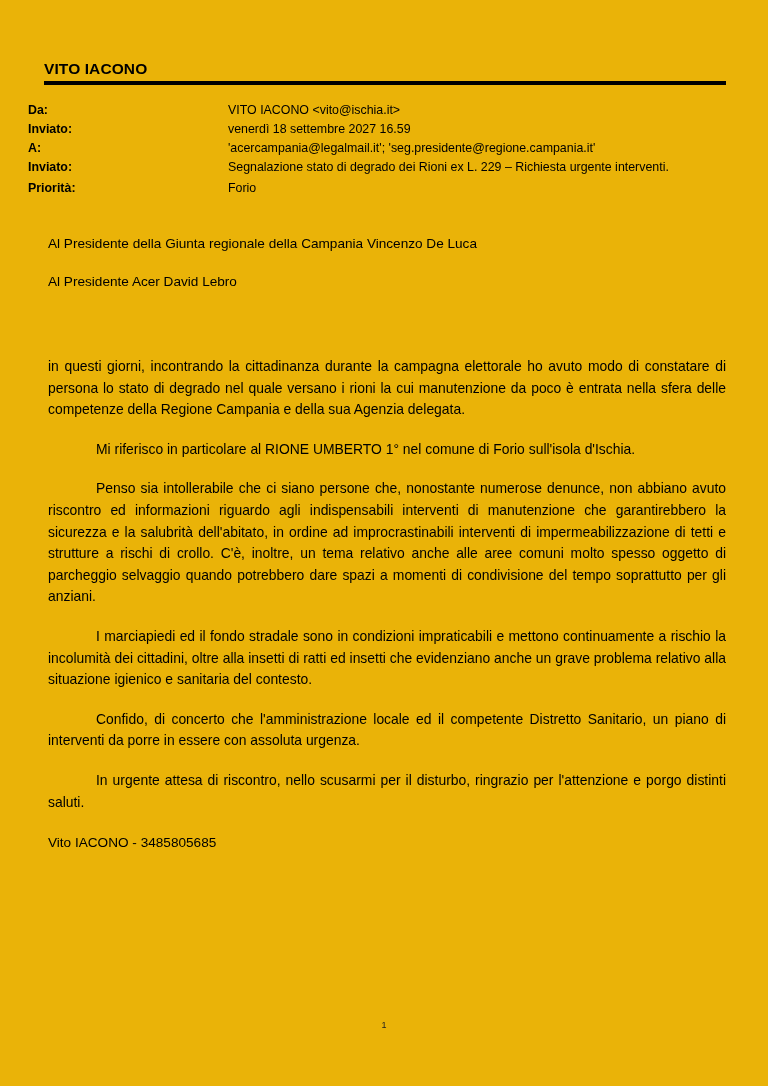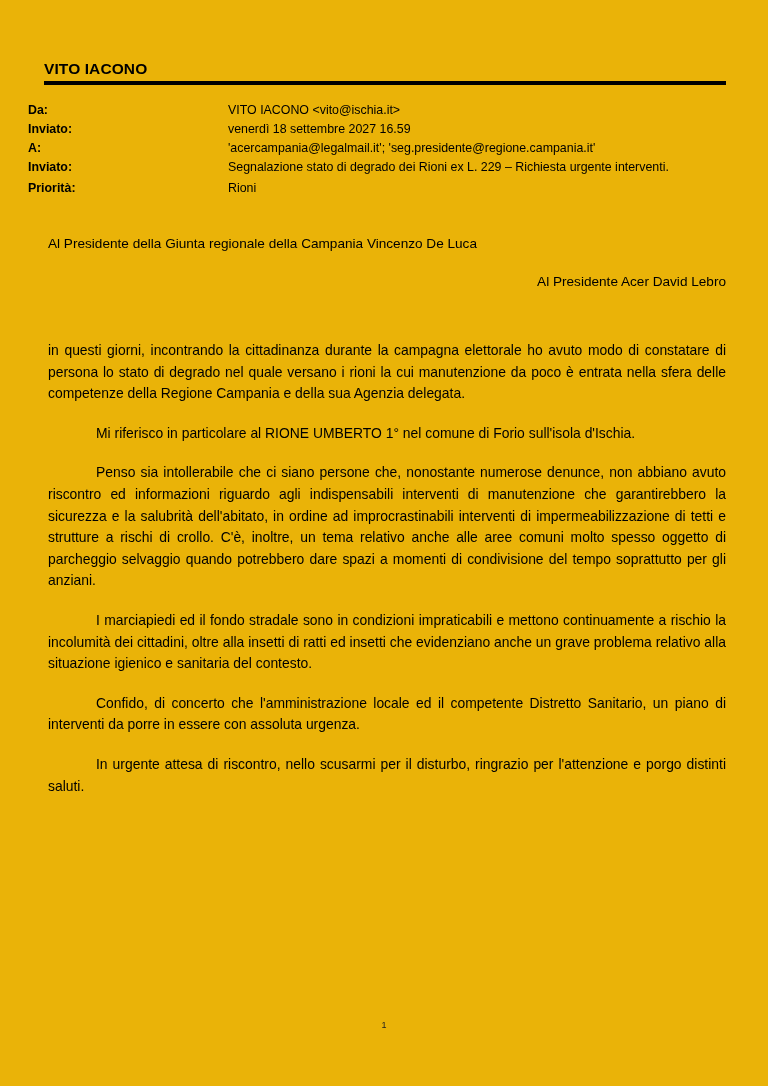--- a/index.html
+++ b/index.html
@@ -80,22 +80,21 @@
     width: 678px;
   }
   .addr-line {
     font-size: 13.6px;
     line-height: 20px;
     margin: 0 0 18px 0;
     text-align: left;
     white-space: nowrap;
   }
   .addr-line.second {
-    margin-bottom: 0;
-    text-align: right;
+    margin-bottom: 16px;
   }
   .para {
     font-size: 13.9px;
     line-height: 21.6px;
     text-align: justify;
     text-justify: inter-word;
     margin: 0;
     color: #000;
     hyphens: none;
   }
@@ -150,21 +149,21 @@
       <div class="meta-value">'acercampania@legalmail.it'; 'seg.presidente@regione.campania.it'</div>
     </div>
 
     <div class="meta-row">
       <div class="meta-label">Inviato:</div>
       <div class="meta-value">Segnalazione stato di degrado dei Rioni ex L. 229 – Richiesta urgente interventi.</div>
     </div>
 
     <div class="meta-row spaced">
       <div class="meta-label">Priorità:</div>
-      <div class="meta-value">Rioni</div>
+      <div class="meta-value">Forio</div>
     </div>
 
   </div>
 
   <div class="body-area">
 
     <p class="addr-line">Al Presidente della Giunta regionale della Campania  Vincenzo De Luca</p>
     <p class="addr-line second">Al Presidente Acer David Lebro</p>
 
     <div class="gap-greeting"></div>
@@ -189,18 +188,19 @@
     <div class="gap-para"></div>
 
     <p class="para indent">Confido, di concerto che l'amministrazione locale ed il competente Distretto Sanitario, un piano di interventi da porre in essere con assoluta urgenza.</p>
 
     <div class="gap-para"></div>
 
     <p class="para indent">In urgente attesa di riscontro, nello scusarmi per il disturbo, ringrazio per l'attenzione e porgo distinti saluti.</p>
 
     <div class="gap-sig"></div>
 
+    <p class="signature">Vito IACONO - 3485805685</p>
 
   </div>
 
   <div class="page-number">1</div>
 
 </div>
 
 </body></html>

